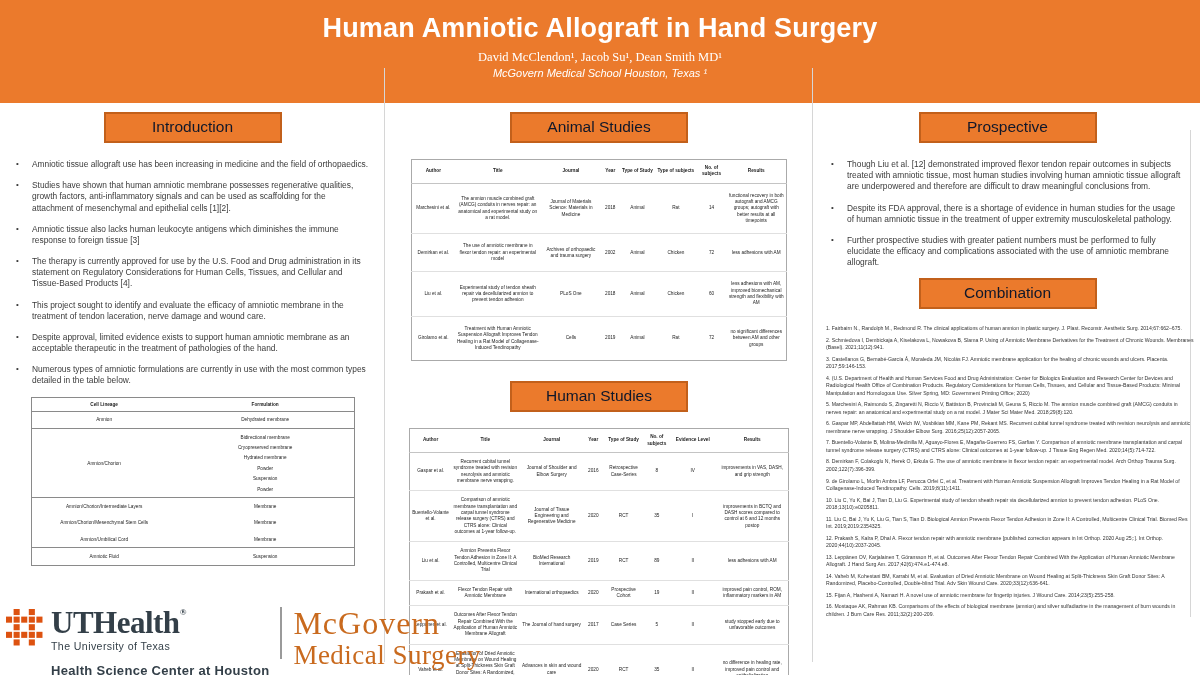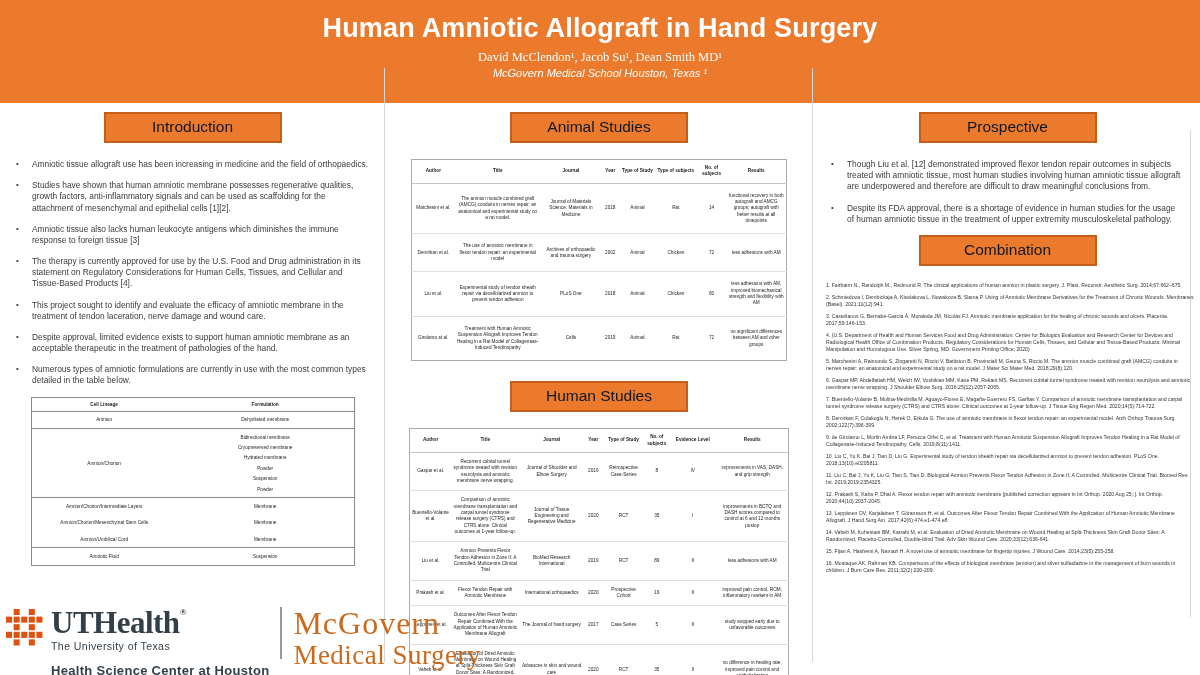--- a/index.html
+++ b/index.html
@@ -339,20 +339,21 @@
     </table>
   </section>
 
   <section class="col col-right">
     <div class="section-box">Prospective</div>
 
     <ul class="bullets">
 
     <li>Though Liu et al. [12] demonstrated improved flexor tendon repair outcomes in subjects treated with amniotic tissue, most human studies involving human amniotic tissue allograft are underpowered and therefore are difficult to draw meaningful conclusions from.</li>
         <li>Despite its FDA approval, there is a shortage of evidence in human studies for the usage of human amniotic tissue in the treatment of upper extremity musculoskeletal pathology.</li>
+        <li>Further prospective studies with greater patient numbers must be performed to fully elucidate the efficacy and complications associated with the use of amniotic membrane allograft.</li>
       </ul>
 
     <div class="section-box">Combination</div>
 
     <div class="refs">
 
     <div class="ref">1. Fairbairn N., Randolph M., Redmond R. The clinical applications of human amnion in plastic surgery. J. Plast. Reconstr. Aesthetic Surg. 2014;67:662–675.</div>
         <div class="ref">2. Schmiedova I, Dembickaja A, Kiselakova L, Nowakova B, Slama P. Using of Amniotic Membrane Derivatives for the Treatment of Chronic Wounds. Membranes (Basel). 2021;11(12):941.</div>
         <div class="ref">3. Castellanos G, Bernabé-García Á, Moraleda JM, Nicolás FJ. Amniotic membrane application for the healing of chronic wounds and ulcers. Placenta. 2017;59:146-153.</div>
         <div class="ref">4. (U.S. Department of Health and Human Services Food and Drug Administration: Center for Biologics Evaluation and Research Center for Devices and Radiological Health Office of Combination Products. Regulatory Considerations for Human Cells, Tissues, and Cellular and Tissue-Based Products: Minimal Manipulation and Homologous Use. Silver Spring, MD: Government Printing Office; 2020)</div>

